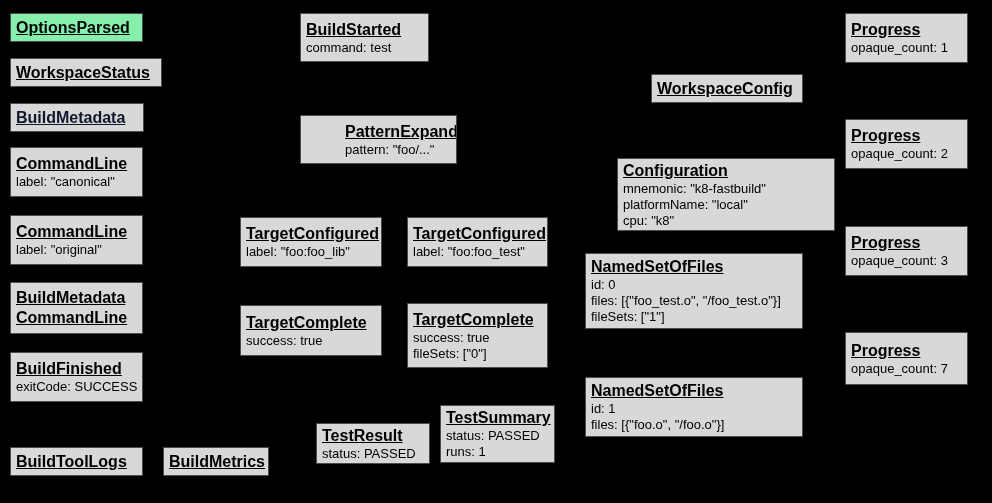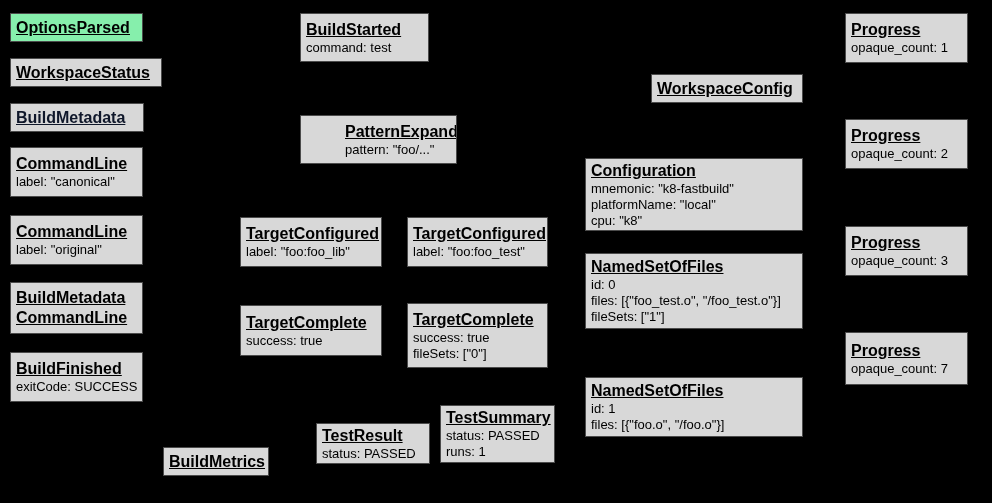--- a/index.html
+++ b/index.html
@@ -62,20 +62,23 @@
       <div class="node-line">label: "original"</div>
     </div>
     <div class="node" style="left: 10px; top: 282px; width: 133px; height: 52px; background: rgb(216, 216, 216); border-color: rgb(75, 75, 75); color: rgb(0, 0, 0);">
       <div class="node-title">BuildMetadata</div>
       <div class="node-title">CommandLine</div>
     </div>
     <div class="node" style="left: 10px; top: 352px; width: 133px; height: 50px; background: rgb(216, 216, 216); border-color: rgb(75, 75, 75); color: rgb(0, 0, 0);">
       <div class="node-title">BuildFinished</div>
       <div class="node-line">exitCode: SUCCESS</div>
     </div>
+    <div class="node" style="left: 10px; top: 447px; width: 133px; height: 29px; background: rgb(216, 216, 216); border-color: rgb(75, 75, 75); color: rgb(0, 0, 0);">
+      <div class="node-title">BuildToolLogs</div>
+    </div>
     <div class="node" style="left: 163px; top: 447px; width: 106px; height: 29px; background: rgb(216, 216, 216); border-color: rgb(75, 75, 75); color: rgb(0, 0, 0);">
       <div class="node-title">BuildMetrics</div>
     </div>
     <div class="node" style="left: 300px; top: 13px; width: 129px; height: 49px; background: rgb(216, 216, 216); border-color: rgb(75, 75, 75); color: rgb(0, 0, 0);">
       <div class="node-title">BuildStarted</div>
       <div class="node-line">command: test</div>
     </div>
     <div class="node" style="left: 300px; top: 115px; width: 157px; height: 49px; background: rgb(216, 216, 216); border-color: rgb(75, 75, 75); color: rgb(0, 0, 0); padding-left: 44px;">
       <div class="node-title">PatternExpanded</div>
       <div class="node-line">pattern: "foo/..."</div>
@@ -102,21 +105,21 @@
       <div class="node-line">status: PASSED</div>
     </div>
     <div class="node" style="left: 440px; top: 405px; width: 115px; height: 58px; background: rgb(216, 216, 216); border-color: rgb(75, 75, 75); color: rgb(0, 0, 0);">
       <div class="node-title">TestSummary</div>
       <div class="node-line">status: PASSED</div>
       <div class="node-line">runs: 1</div>
     </div>
     <div class="node" style="left: 651px; top: 74px; width: 152px; height: 29px; background: rgb(216, 216, 216); border-color: rgb(75, 75, 75); color: rgb(0, 0, 0);">
       <div class="node-title">WorkspaceConfig</div>
     </div>
-    <div class="node" style="left: 585px; top: 158px; width: 218px; height: 73px; background: rgb(216, 216, 216); border-color: rgb(75, 75, 75); color: rgb(0, 0, 0);">
+    <div class="node" style="left: 617px; top: 158px; width: 218px; height: 73px; background: rgb(216, 216, 216); border-color: rgb(75, 75, 75); color: rgb(0, 0, 0);">
       <div class="node-title">Configuration</div>
       <div class="node-line">mnemonic: "k8-fastbuild"</div>
       <div class="node-line">platformName: "local"</div>
       <div class="node-line">cpu: "k8"</div>
     </div>
     <div class="node" style="left: 585px; top: 253px; width: 218px; height: 76px; background: rgb(216, 216, 216); border-color: rgb(75, 75, 75); color: rgb(0, 0, 0);">
       <div class="node-title">NamedSetOfFiles</div>
       <div class="node-line">id: 0</div>
       <div class="node-line">files: [{"foo_test.o", "/foo_test.o"}]</div>
       <div class="node-line">fileSets: ["1"]</div>

